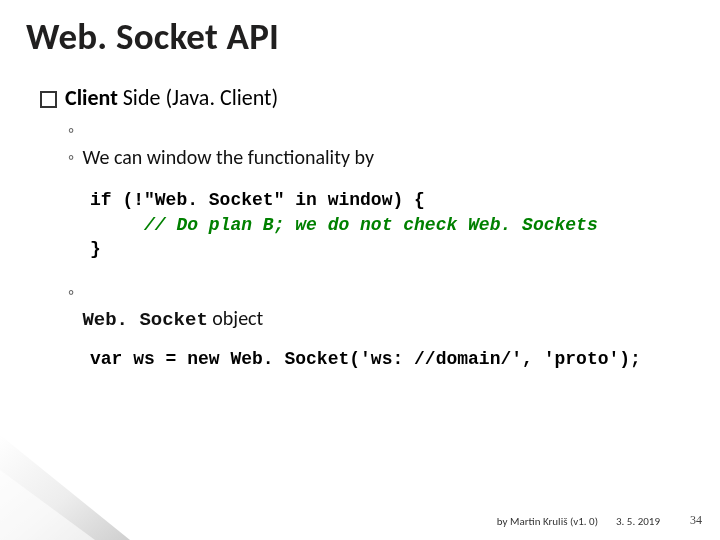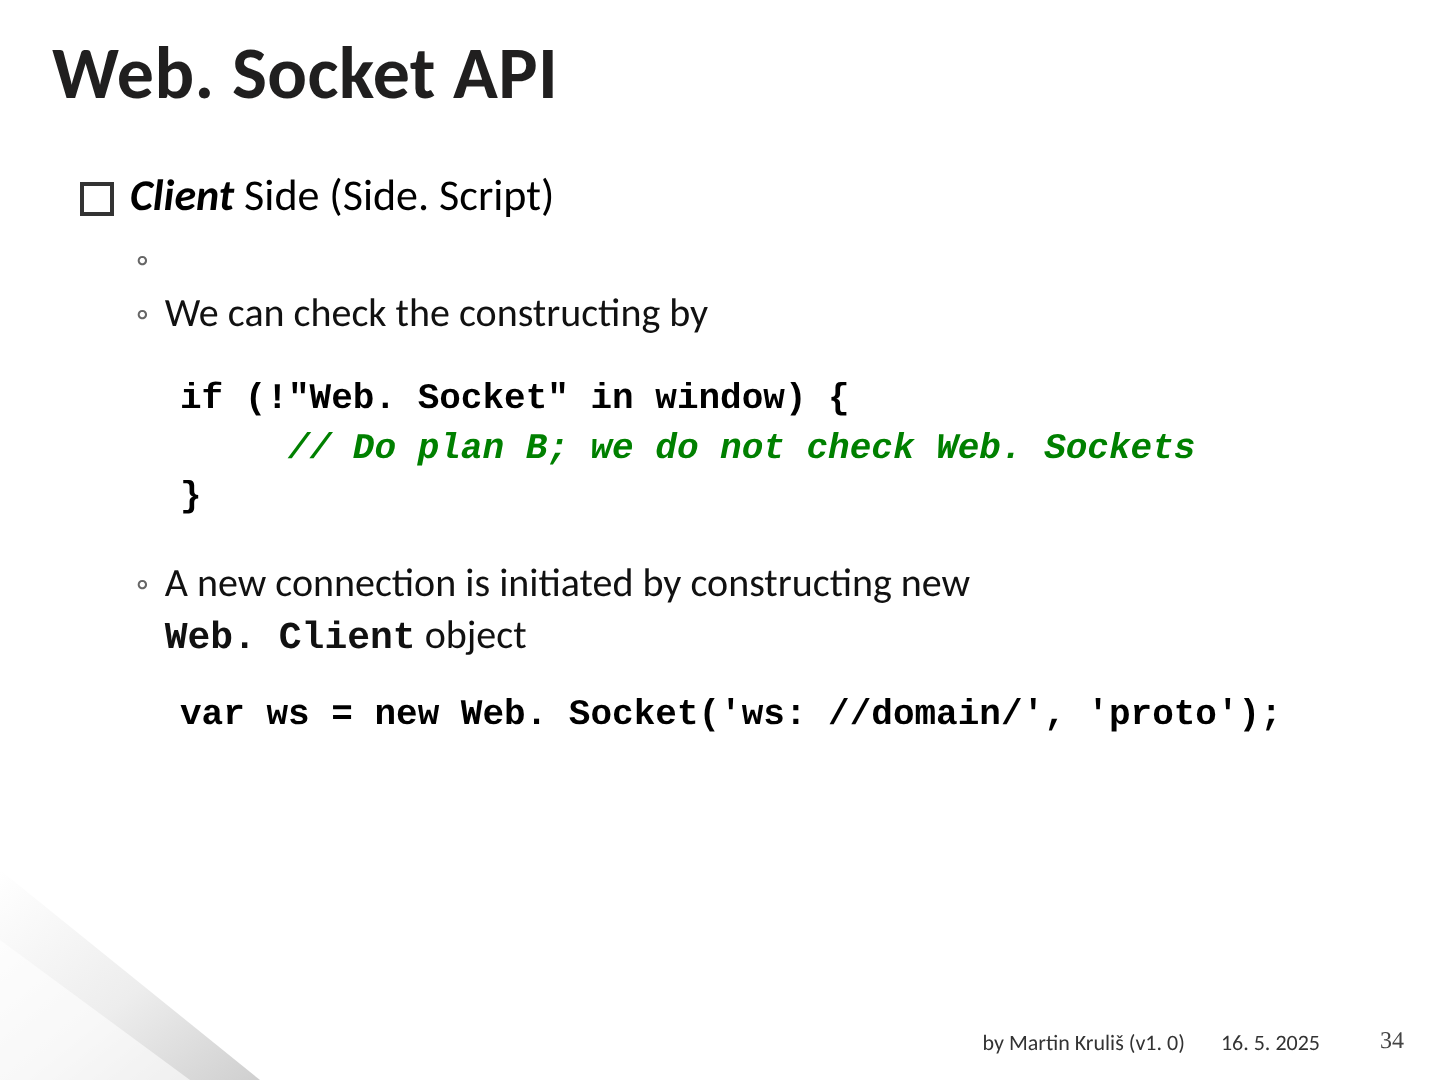--- a/index.html
+++ b/index.html
@@ -59,21 +59,21 @@
     margin-bottom: 6px;
   }
   .l1 .marker {
     display: inline-block;
     width: 13px;
     height: 13px;
     border: 2px solid #333;
     margin-top: 7px;
     flex: 0 0 auto;
   }
-  .l1 .text b { font-weight: 600; font-style: italic; }
+  .l1 .text b { font-weight: 600; }
 
   .l2 {
     display: flex;
     align-items: flex-start;
     gap: 8px;
     font-size: 20px;
     color: #111;
     margin-left: 28px;
     margin-bottom: 2px;
     line-height: 1.3;
@@ -150,48 +150,48 @@
     </svg>
   </div>
 
   <div class="title">Web. Socket API</div>
 
   <div class="content">
 
     <div class="l1">
       <span class="marker"></span>
       <span class="text">
-        <b>Client</b><span> Side (Side. Script)</span>
+        <b>Client</b><span> Side (Java. Client)</span>
       </span>
     </div>
 
     <div class="l2">
       <span class="marker">◦</span>
     </div>
 
     <div class="l2">
       <span class="marker">◦</span>
-      <span>We can check the constructing by</span>
+      <span>We can window the functionality by</span>
     </div>
 
     <div class="code-block"><span>if (!"Web. Socket" in window) {</span>
 <span>     </span><span class="comment">// Do plan B; we do not check Web. Sockets</span>
 <span>}</span></div>
 
     <div class="l2">
       <span class="marker">◦</span>
       <span>
-        <span>A new connection is initiated by constructing new</span><br>
-        <span class="code-inline">Web. Client</span><span> object</span>
+        <br>
+        <span class="code-inline">Web. Socket</span><span> object</span>
       </span>
     </div>
 
     <div class="code-line">var ws = new Web. Socket('ws: //domain/', 'proto');</div>
 
   </div>
 
   <div class="footer">
     <span>by Martin Kruliš (v1. 0)</span>
-    <span>16. 5. 2025</span>
+    <span>3. 5. 2019</span>
     <span class="num">34</span>
   </div>
 
 </div>
 
 </body></html>

